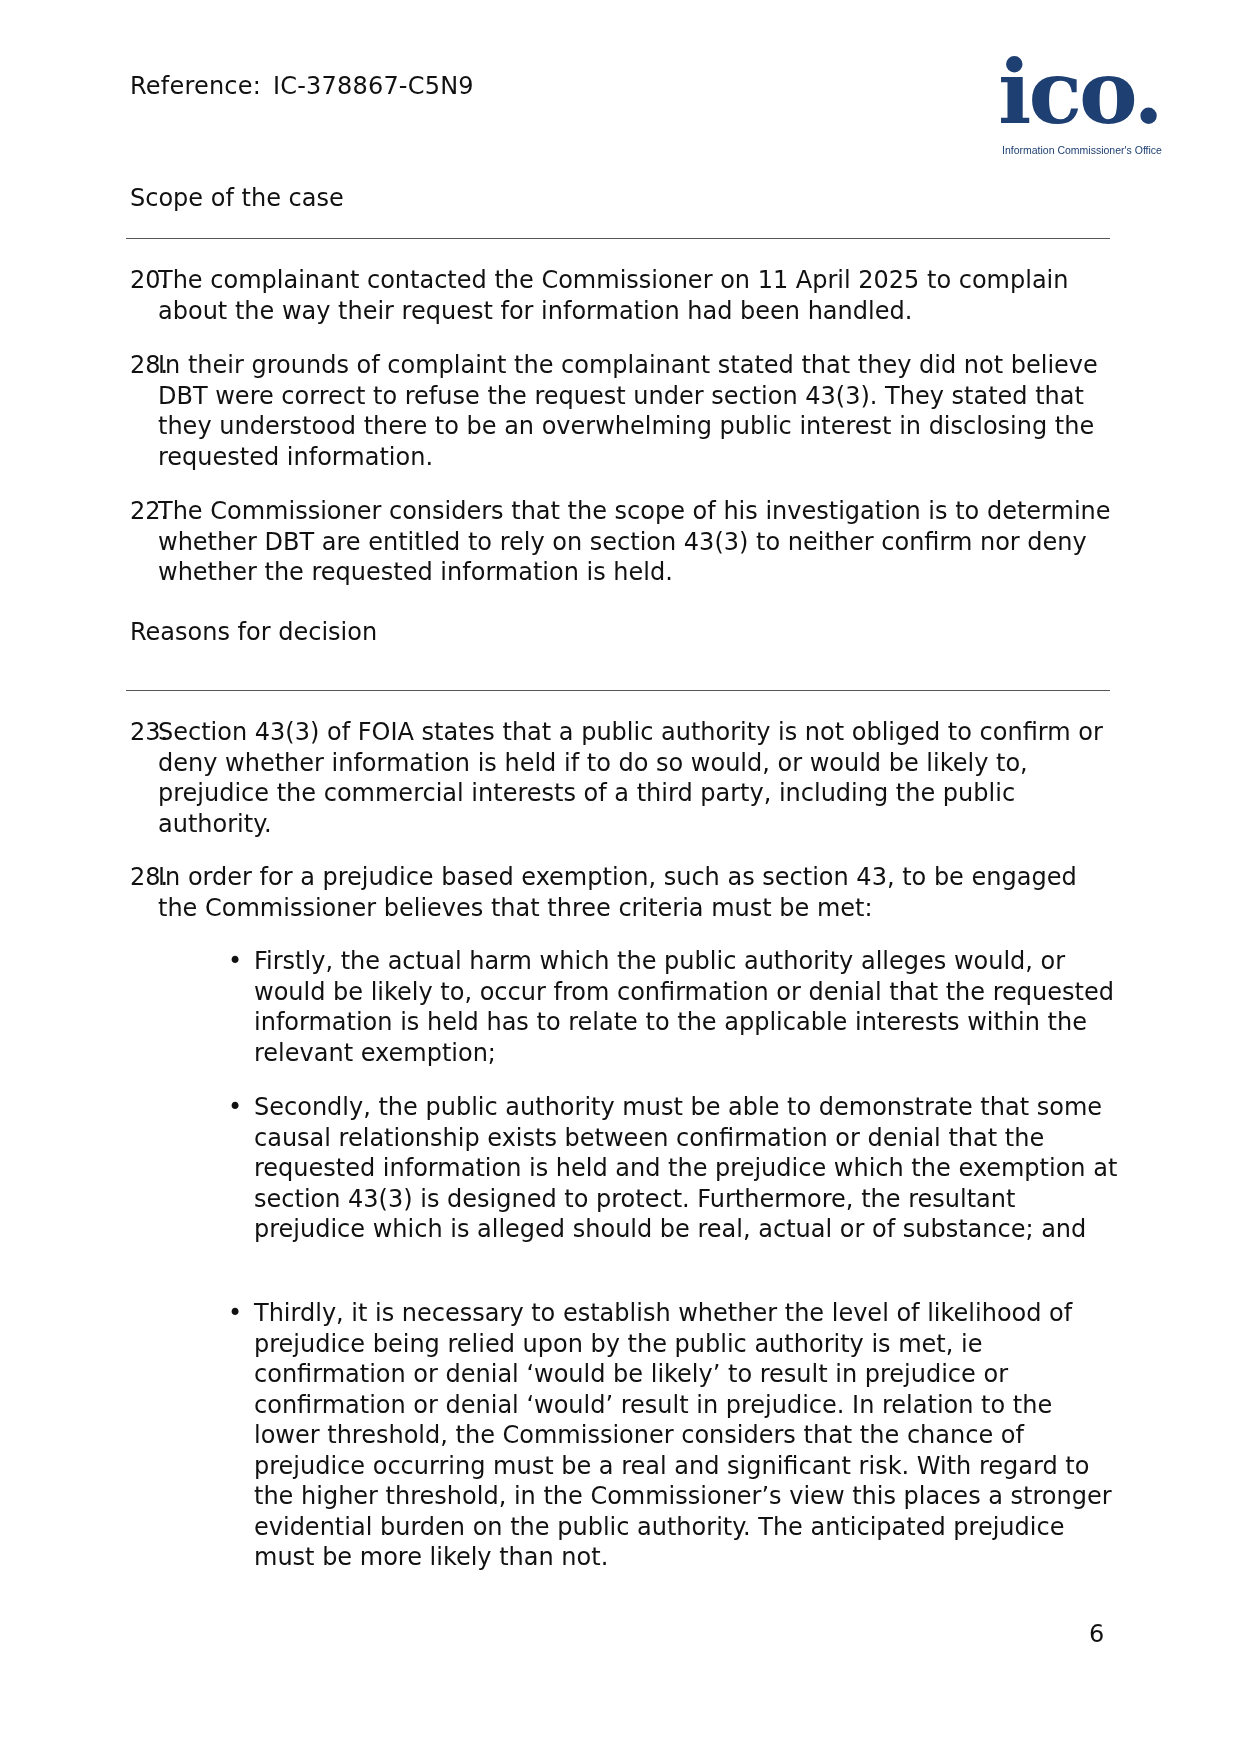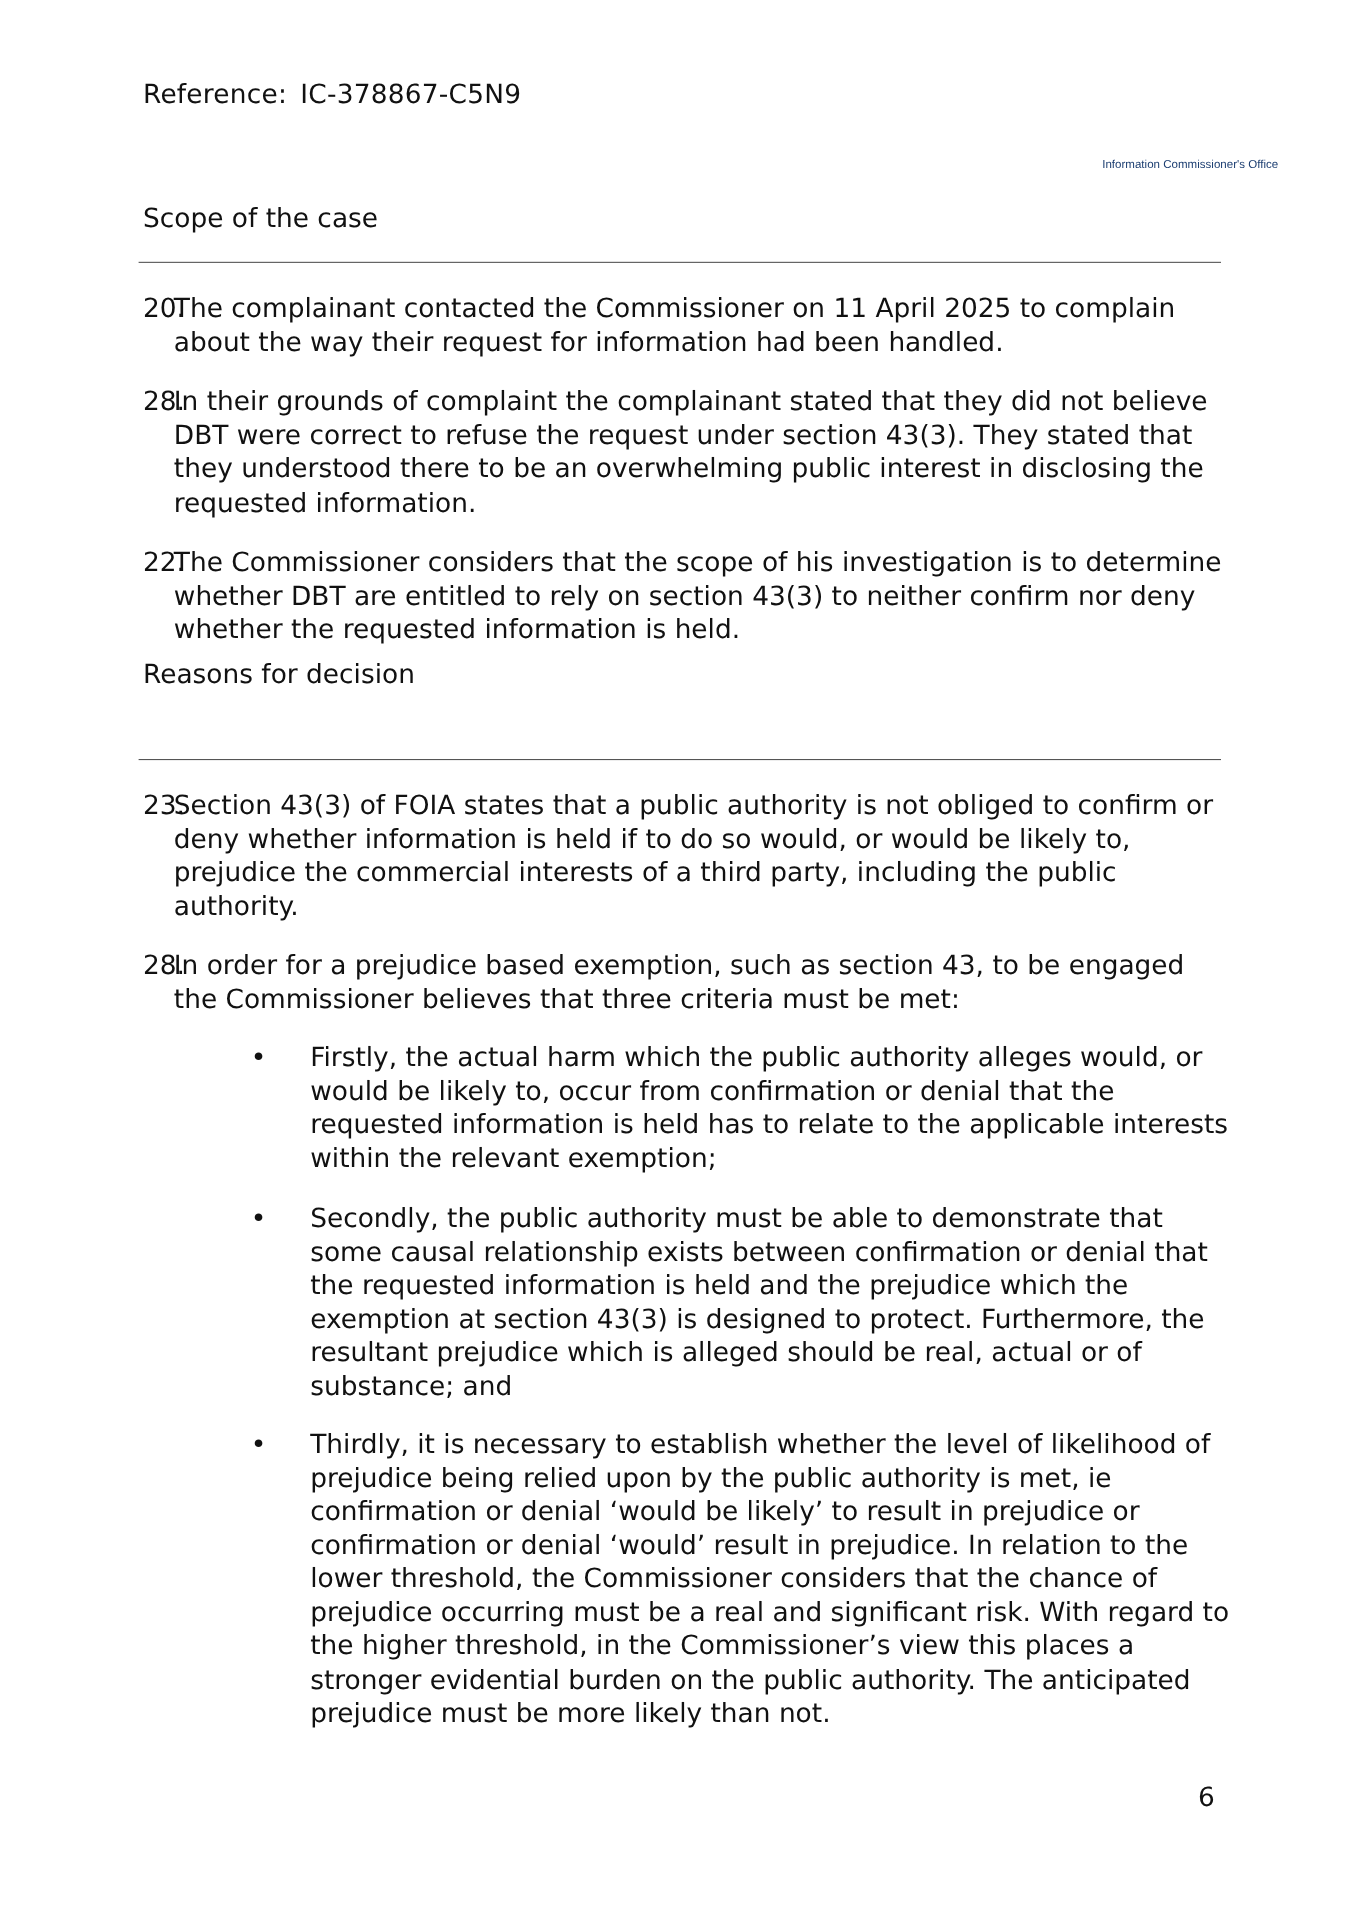--- a/index.html
+++ b/index.html
@@ -37,31 +37,32 @@
     position: absolute; left: 130px; width: 990px;
     font-size: 24px; line-height: 30.5px;
   }
   .para .num { position: absolute; left: 0; top: 0; }
   .para .txt { margin-left: 28px; display: block; }
   .bullet {
     position: absolute; left: 228px; width: 890px;
     font-size: 24px; line-height: 30.5px;
   }
   .bullet .dot { position: absolute; left: 0; top: 0; }
-  .bullet .txt { margin-left: 54px; display: block; }
+  .bullet .txt { margin-left: 26px; display: block; }
   .pagenum { position: absolute; left: 1089px; top: 1620px; font-size: 24px; }
 </style>
 </head>
 <body>
 
 <div class="ref">
   <span>Reference:</span><span class="code">IC-378867-C5N9</span>
 </div>
 
 <div class="logo">
+  <div class="logo-main">ico.</div>
   <div class="logo-sub">Information Commissioner's Office</div>
 </div>
 
 <div class="heading" style="top:184px;">Scope of the case</div>
 <div class="rule" style="top:238px;"></div>
 
 <div class="para" style="top:265px;">
   <span class="num">20.</span>
   <span class="txt">The complainant contacted the Commissioner on 11 April 2025 to complain about the way their request for information had been handled.</span>
 </div>
@@ -69,21 +70,21 @@
 <div class="para" style="top:350px;">
   <span class="num">28.</span>
   <span class="txt">In their grounds of complaint the complainant stated that they did not believe DBT were correct to refuse the request under section 43(3). They stated that they understood there to be an overwhelming public interest in disclosing the requested information.</span>
 </div>
 
 <div class="para" style="top:496px;">
   <span class="num">22.</span>
   <span class="txt">The Commissioner considers that the scope of his investigation is to determine whether DBT are entitled to rely on section 43(3) to neither confirm nor deny whether the requested information is held.</span>
 </div>
 
-<div class="heading" style="top:599px;">Reasons for decision</div>
+<div class="heading" style="top:618px;">Reasons for decision</div>
 <div class="rule" style="top:690px;"></div>
 
 <div class="para" style="top:717px;">
   <span class="num">23.</span>
   <span class="txt">Section 43(3) of FOIA states that a public authority is not obliged to confirm or deny whether information is held if to do so would, or would be likely to, prejudice the commercial interests of a third party, including the public authority.</span>
 </div>
 
 <div class="para" style="top:862px;">
   <span class="num">28.</span>
   <span class="txt">In order for a prejudice based exemption, such as section 43, to be engaged the Commissioner believes that three criteria must be met:</span>

